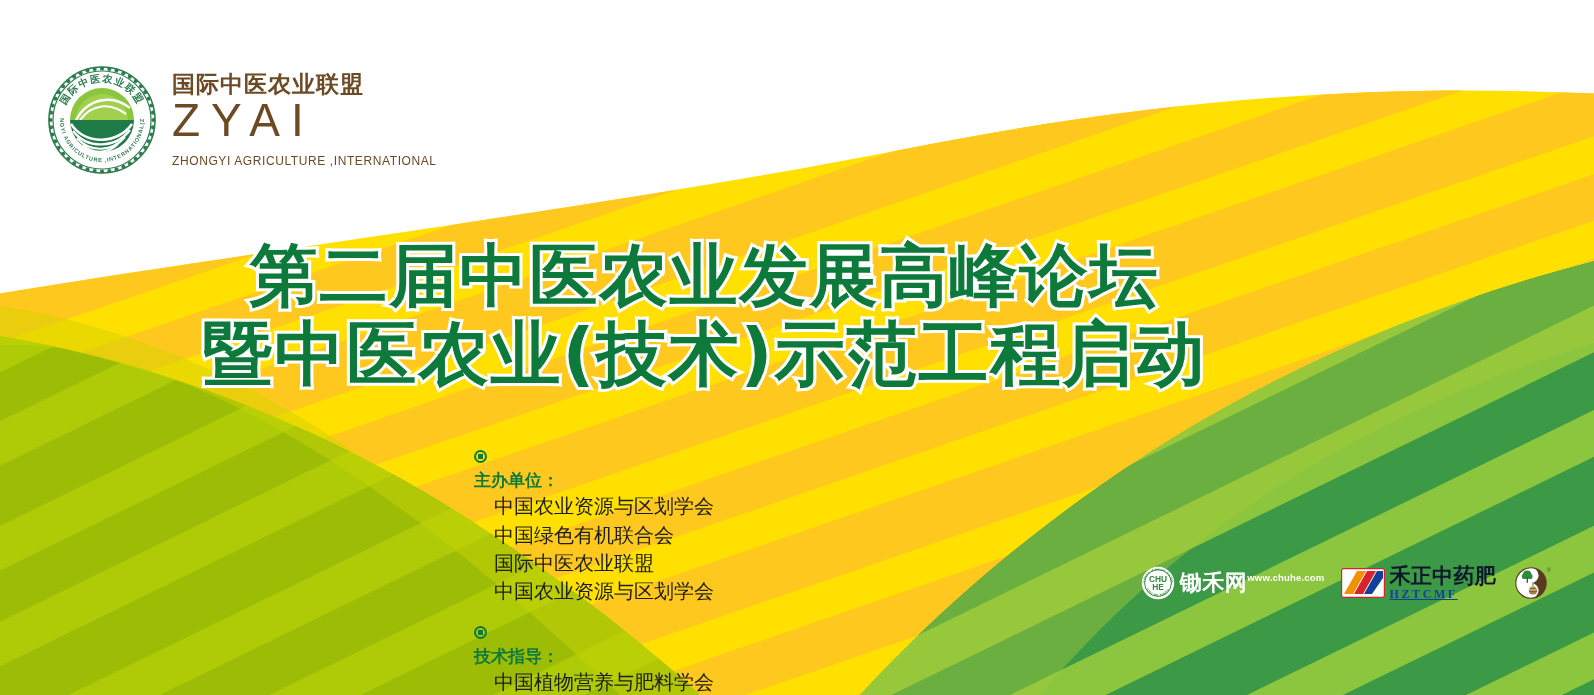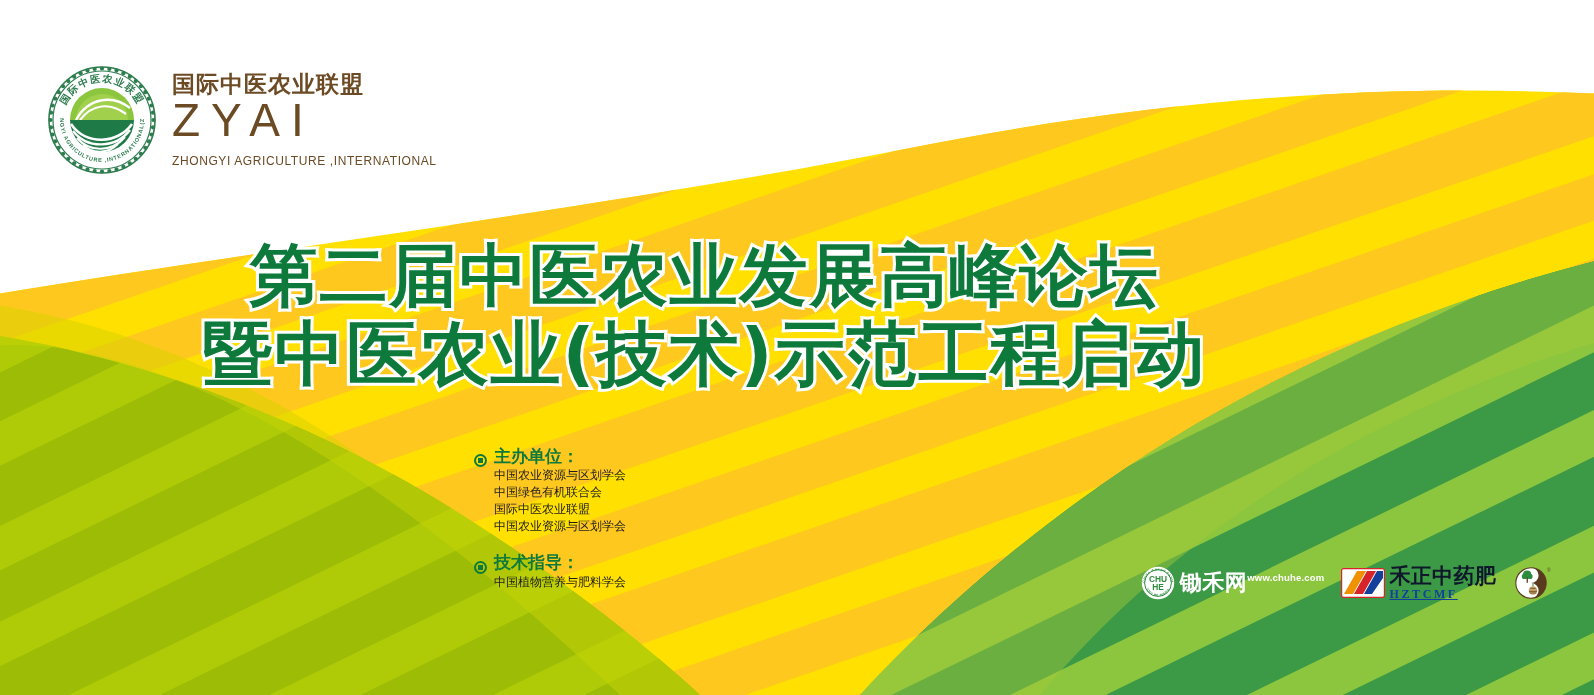--- a/index.html
+++ b/index.html
@@ -76,22 +76,23 @@
     position:absolute;
     left:474px; top:446px;
     display:flex;
     gap:48px;
     z-index:5;
   }
   .info-col{width:250px;}
   .info-group{margin-bottom:16px;}
   .info-head{
     display:flex;
-    align-items:flex-end;
+    align-items:flex-start;
     gap:7px;
+    flex-direction:column;
   }
   .bullet{
     flex:0 0 13px;
     width:13px;height:13px;
     margin-top:4px;
     border-radius:50%;
     border:2px solid #0d7a3c;
     background:
       radial-gradient(circle at 50% 50%, #0d7a3c 0 45%, rgba(0,0,0,0) 46%);
     box-sizing:border-box;
@@ -103,22 +104,22 @@
     color:#0d7a3c;
     line-height:1.25;
     white-space:nowrap;
   }
   .info-list{
     margin:1px 0 0 20px;
     padding:0;
     list-style:none;
   }
   .info-list li{
-    font-family:Liberation Mono, monospace;
-    font-size:12px;
+    font-family:Liberation Sans, sans-serif;
+    font-size:20px;
     color:#1d1d1b;
     line-height:1.42;
     white-space:nowrap;
   }
 
   
   #sponsors{
     position:absolute;
     right:42px; bottom:92px;
     display:flex;

